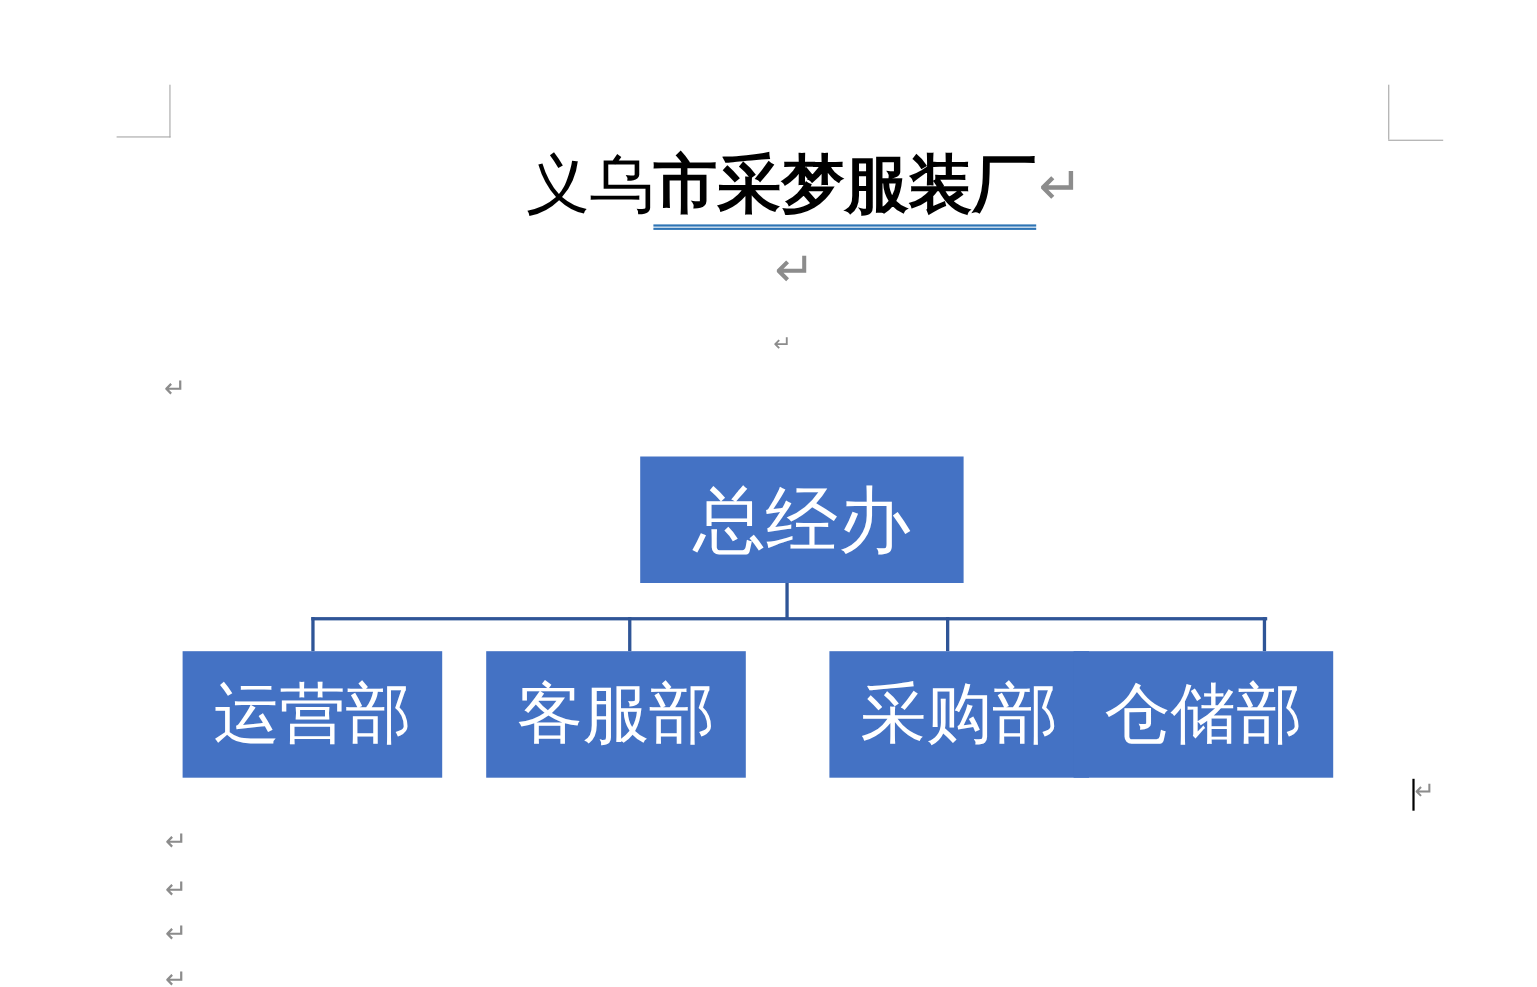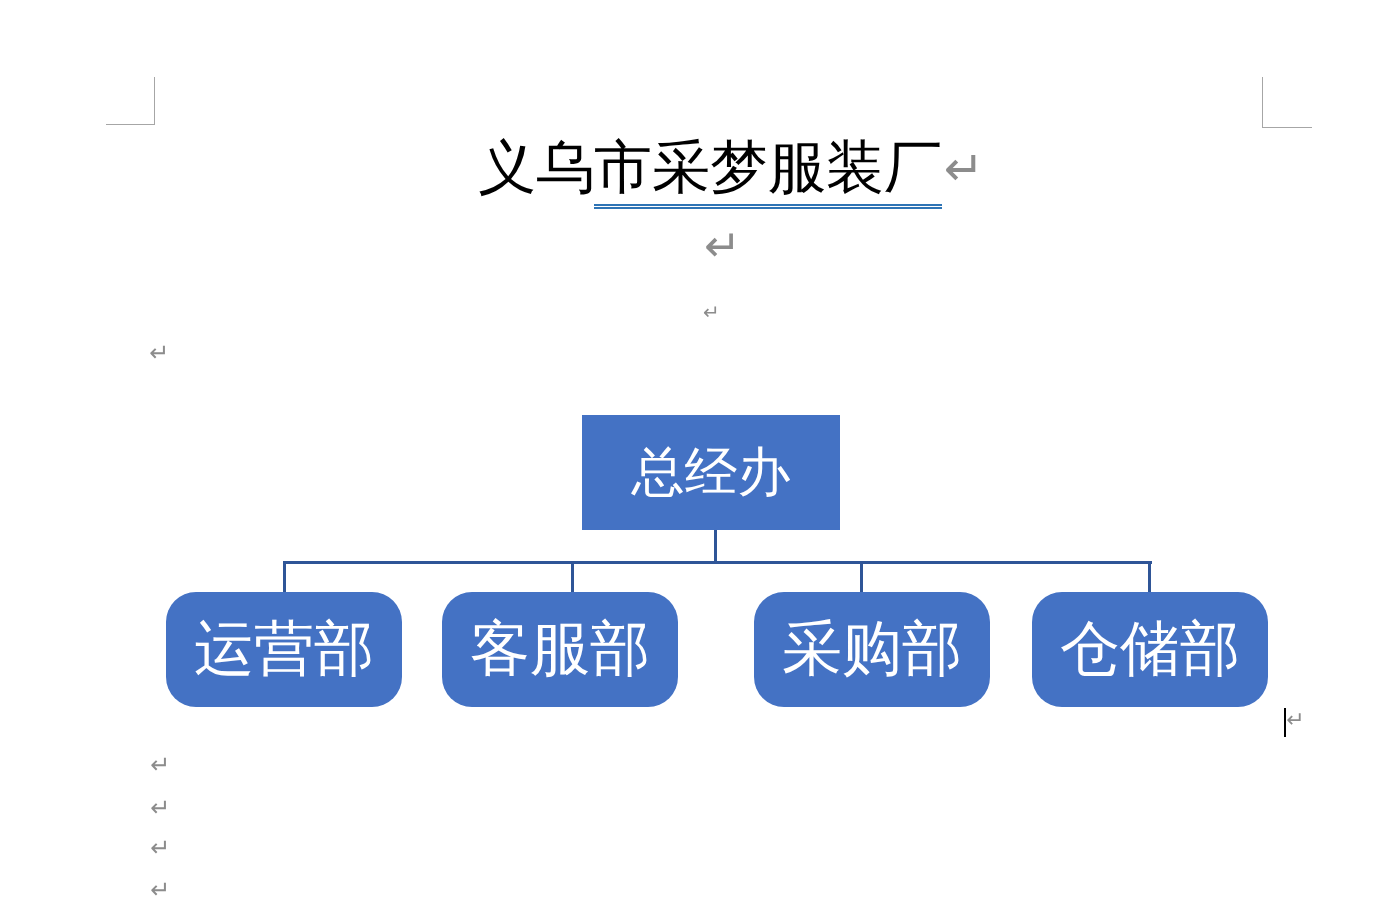--- a/index.html
+++ b/index.html
@@ -25,46 +25,46 @@
   .cm-tl-v{left:154px;top:77px;width:1px;height:48px;}
   .cm-tl-h{left:106px;top:124px;width:49px;height:1px;}
   .cm-tr-v{left:1262px;top:77px;width:1px;height:50px;}
   .cm-tr-h{left:1262px;top:127px;width:50px;height:1px;}
   
   .title{
     position:absolute;left:478px;top:138px;
     font-size:58px;line-height:58px;letter-spacing:0;
     color:var(--title-text);white-space:nowrap;
   }
-  .title-underlined{border-bottom:5px double var(--underline);padding-bottom:3px;}
+  .title-underlined{border-bottom:5px double var(--underline);padding-bottom:3px;font-weight:bold;}
   .title-pmark{font-size:48px;color:var(--mark-gray);margin-left:2px;vertical-align:2px;}
   
   .mark{position:absolute;color:var(--mark-gray);line-height:1;}
   .m-blank-large{left:704px;top:224px;font-size:44px;}
   .m-blank-small{left:703px;top:302px;font-size:20px;}
   .m-left-1{left:149px;top:341px;font-size:24px;}
   .m-bl-1{left:150px;top:753px;font-size:24px;}
   .m-bl-2{left:150px;top:796px;font-size:24px;}
   .m-bl-3{left:150px;top:836px;font-size:24px;}
   .m-bl-4{left:150px;top:878px;font-size:24px;}
   .m-br{left:1286px;top:709px;font-size:22px;}
   
   .caret{position:absolute;left:1284px;top:708px;width:2px;height:29px;background:var(--caret);}
   
   .node{
     position:absolute;background:var(--box-fill);color:var(--box-text);
     display:flex;align-items:center;justify-content:center;
     white-space:nowrap;
   }
-  .node-root{left:582px;top:415px;width:258px;height:115px;font-size:53px;}
-  .node-dept{top:592px;width:236px;height:115px;font-size:60px;border-radius:30px;}
+  .node-root{left:582px;top:415px;width:294px;height:115px;font-size:66px;}
+  .node-dept{top:592px;width:236px;height:115px;font-size:60px;}
   .dept-0{left:166px;}
   .dept-1{left:442px;}
   .dept-2{left:754px;}
-  .dept-3{left:1032px;font-family:Liberation Serif, serif;}
+  .dept-3{left:976px;font-family:Liberation Serif, serif;}
   
   .conn{position:absolute;background:var(--connector);}
   .conn-riser{left:714px;top:530px;width:3px;height:33px;}
   .conn-hbar{left:283px;top:561px;width:869px;height:3px;}
   .conn-drop{top:561px;width:3px;height:31px;}
   .drop-0{left:283px;}
   .drop-1{left:571px;}
   .drop-2{left:860px;}
   .drop-3{left:1148px;}
   

